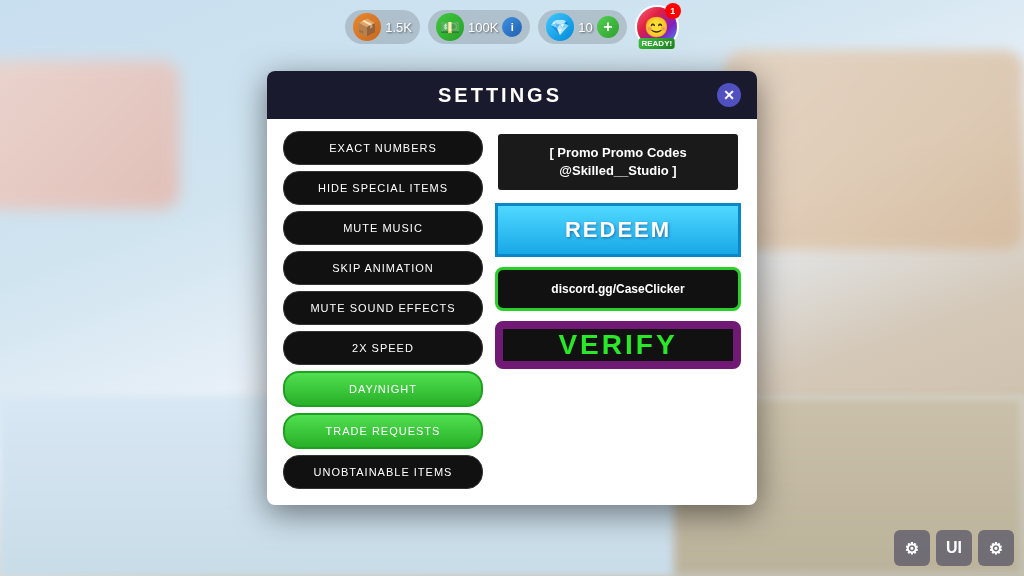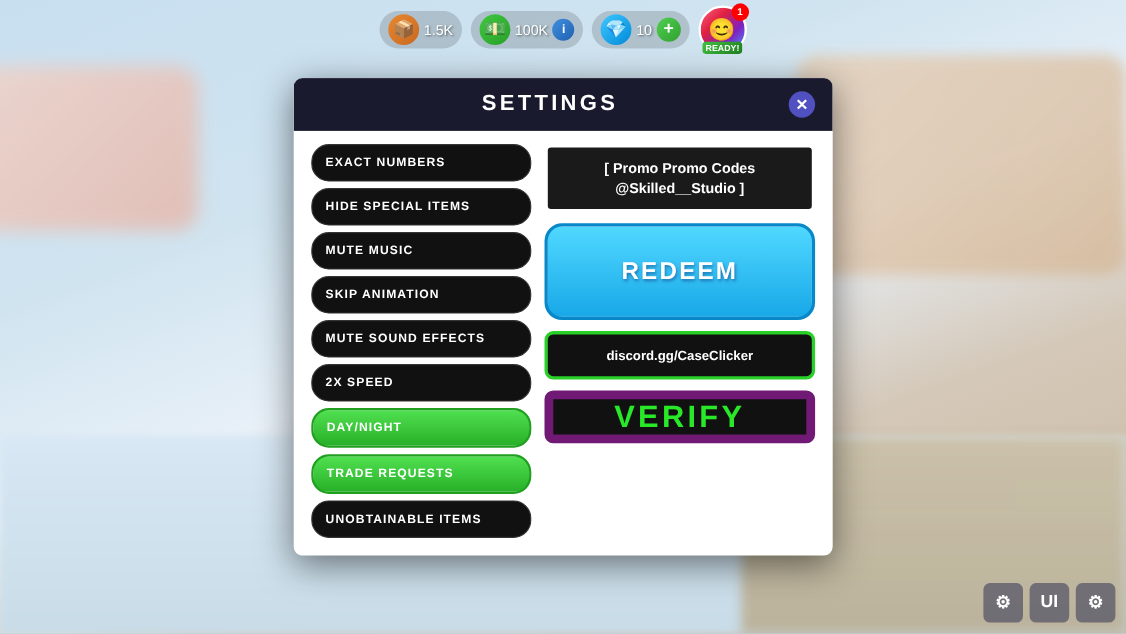--- a/index.html
+++ b/index.html
@@ -166,21 +166,21 @@
       width: 490px;
       padding: 0 0 16px 0;
       box-shadow: 0 8px 32px rgba(0,0,0,0.5);
       overflow: hidden;
     }
 
     .modal-header {
       background: #1a1a2e;
       padding: 12px 16px;
       display: flex;
-      align-items: flex-start;
+      align-items: center;
       justify-content: space-between;
       position: relative;
     }
 
     .modal-title {
       color: white;
       font-size: 20px;
       font-weight: 900;
       letter-spacing: 3px;
       text-align: center;
@@ -213,25 +213,25 @@
       flex: 0 0 200px;
     }
 
     .setting-btn {
       background: #111;
       color: white;
       border: none;
       border-radius: 16px;
       padding: 10px 12px;
       font-family: 'Arial Black', Arial, sans-serif;
-      font-weight: 700;
+      font-weight: 400;
       font-size: 11px;
       letter-spacing: 1px;
       cursor: pointer;
-      text-align: left;
+      text-align: center;
       border: 1px solid #333;
     }
 
     .setting-btn.active-green {
       background: linear-gradient(180deg, #50e050, #28b028);
       border: 2px solid #20a020;
       color: white;
     }
 
     
@@ -253,22 +253,22 @@
     .promo-text {
       color: white;
       font-size: 13px;
       font-weight: bold;
       line-height: 1.4;
     }
 
     .redeem-btn {
       background: linear-gradient(180deg, #50d8ff, #18a8e8);
       border: none;
-      border-radius: 16px;
-      padding: 28px;
+      border-radius: 0;
+      padding: 11px;
       width: 100%;
       color: white;
       font-family: 'Arial Black', Arial, sans-serif;
       font-weight: 900;
       font-size: 22px;
       letter-spacing: 2px;
       cursor: pointer;
       text-shadow: 1px 1px 3px rgba(0,0,80,0.4);
       border: 3px solid #0888c8;
     }

